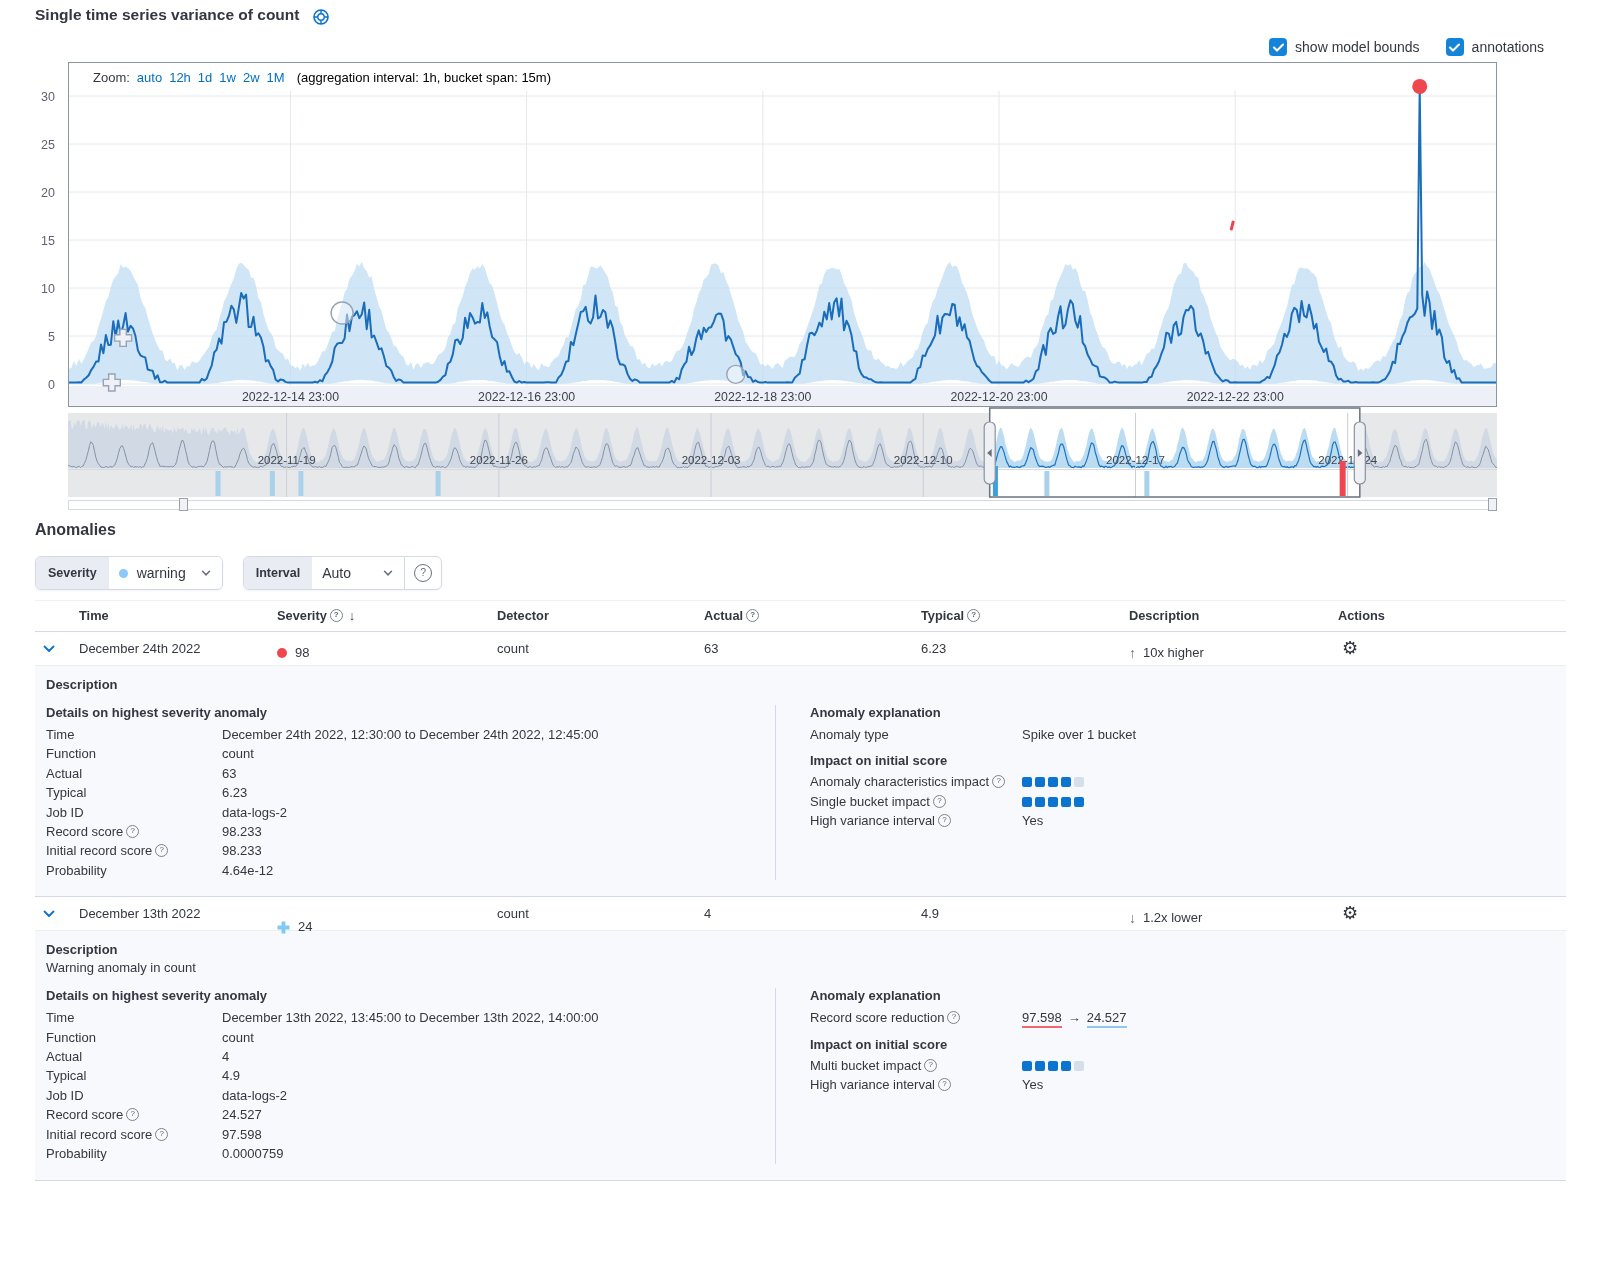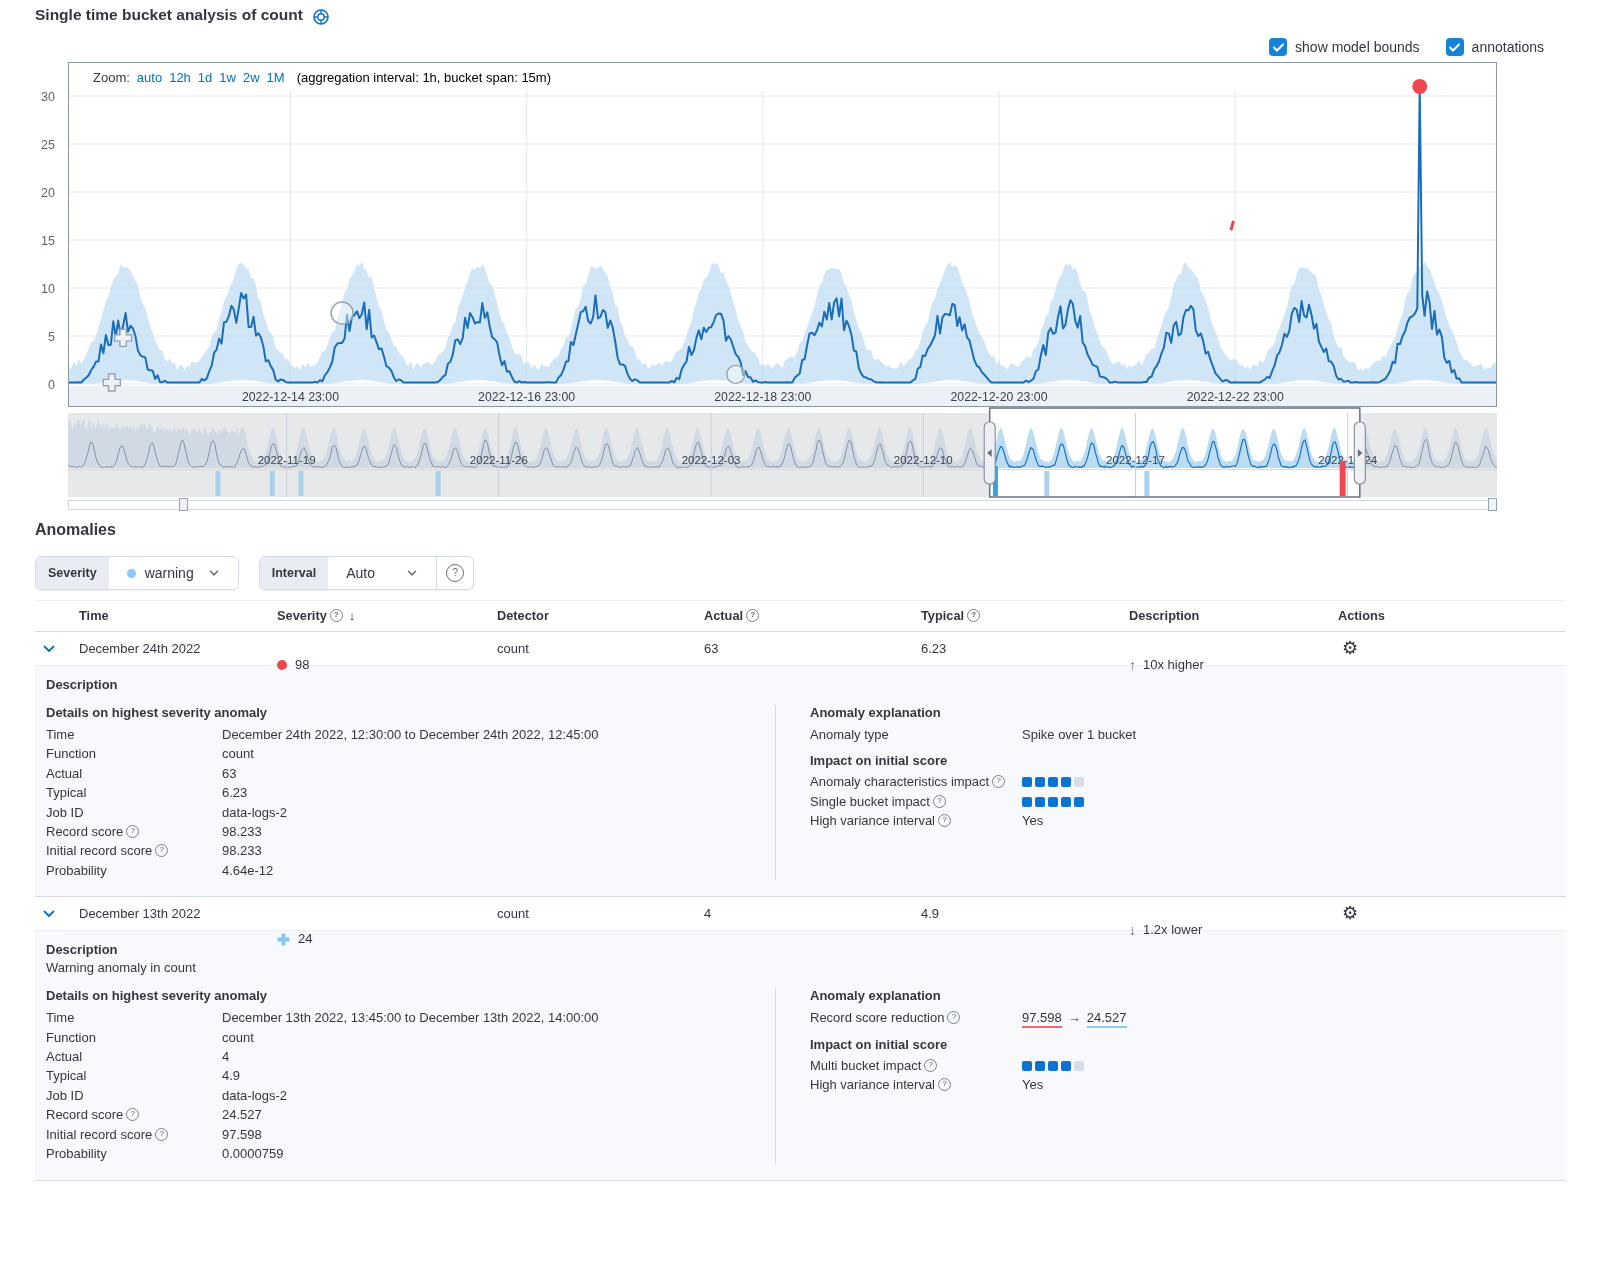--- a/index.html
+++ b/index.html
@@ -18,32 +18,32 @@
   .zl{color:#0071c2;margin-left:7px;font-weight:500;cursor:pointer;text-decoration:none;}
   .aggnote{color:#000000;margin-left:12px;}
   
   #scroll-track{left:68px;top:500px;width:1429px;height:10px;background:#fff;border:1px solid #d3dae6;box-sizing:border-box;}
   .scroll-handle{position:absolute;top:498px;width:9px;height:13px;background:#f0f2f5;border:1px solid #99a1af;box-sizing:border-box;}
   
   .anom-heading{font-size:16px;font-weight:700;}
   .filters{display:flex;gap:20px;align-items:center;}
   .fgroup{display:flex;align-items:stretch;height:32px;border:1px solid #d3dae6;border-radius:6px;overflow:hidden;background:#fff;box-shadow:0 1px 2px rgba(0,0,0,0.05);}
   .flabel{background:#e9edf3;display:flex;align-items:center;padding:0 12px;font-size:12.5px;font-weight:700;}
-  .fctrl{display:flex;align-items:center;padding:0 18px;font-size:14px;background:#fff;}
+  .fctrl{display:flex;align-items:center;padding:0 10px;font-size:14px;background:#fff;}
   .fhelp{display:flex;align-items:center;justify-content:center;width:36px;border-left:1px solid #d3dae6;}
   .sev-swatch{width:9px;height:9px;border-radius:50%;background:#8bc8fb;margin-right:9px;flex:none;}
   .chev{margin-left:14px;display:inline-flex;}
   .helpq{display:inline-block;width:16px;height:16px;border:1.4px solid #69707d;border-radius:50%;font-size:10.5px;line-height:14px;text-align:center;color:#69707d;}
   #anom-table{position:absolute;left:35px;top:600px;width:1531px;font-size:13px;}
   .thead{position:relative;height:30px;border-bottom:1px solid #d3dae6;border-top:1px solid #eef0f4;}
   .hcell{position:absolute;top:0;line-height:30px;font-weight:700;font-size:12.8px;white-space:nowrap;}
   .trow{position:relative;height:33px;background:#fff;}
   .trow.second{border-top:1px solid #d3dae6;}
   .cell{position:absolute;top:0;line-height:33px;white-space:nowrap;}
-  .flexcell{position:absolute;top:16px;height:33px;display:flex;align-items:center;}
+  .flexcell{position:absolute;top:4px;height:33px;display:flex;align-items:center;}
   .expander{position:absolute;left:6px;top:9px;background:none;border:none;padding:0;cursor:pointer;line-height:0;}
   .sev-dot{width:10px;height:10px;border-radius:50%;background:#ef4650;margin-right:8px;flex:none;}
   .plus-ico{margin-right:8px;line-height:0;}
   .trend{color:#69707d;font-size:14px;margin-right:7px;}
   .gear{position:absolute;left:1307px;top:0;line-height:33px;font-size:18px;color:#343741;background:none;border:none;cursor:pointer;padding:0;}
   .qi{display:inline-block;width:11px;height:11px;border:1px solid #7b8290;border-radius:50%;font-size:8px;line-height:10px;text-align:center;color:#5f6570;margin-left:3px;vertical-align:3px;}
   .sorticon{margin-left:6px;font-weight:400;font-size:13px;color:#343741;}
   .detail-block{background:#f7f9fc;padding:11px 14px 16px 11px;border-top:1px solid #eceef2;font-size:13px;}
   .desc-title{font-weight:700;margin-bottom:3px;}
   .detail-grid{display:grid;grid-template-columns:729px 1fr;margin-top:13px;}
@@ -58,21 +58,21 @@
   .score-from{border-bottom:2px solid #f2666e;padding-bottom:1px;}
   .score-to{border-bottom:2px solid #8fc9ef;padding-bottom:1px;}
   .arrow-right{margin:0 6px;}
   svg{display:block;}
 </style>
 </head>
 <body>
 
 <div id="app">
 
-  <div class="abs page-title" style="left:35px;top:6px;">Single time bucket analysis of count</div>
+  <div class="abs page-title" style="left:35px;top:6px;">Single time series variance of count</div>
   <span class="abs" style="left:312px;top:8px;line-height:0;">
     <svg width="18" height="18" viewBox="0 0 18 18">
       <circle cx="9" cy="9" r="7" stroke="#0b72ce" fill="none" stroke-width="1.6"></circle>
       <circle cx="9" cy="9" r="3.2" stroke="#0b72ce" fill="none" stroke-width="1.4"></circle>
       <path d="M9 2v3.8 M9 12.2V16 M2 9h3.8 M12.2 9H16" stroke="#0b72ce" stroke-width="1.4"></path>
     </svg>
   </span>
 
   <div class="abs chart-controls" style="top:32px;right:56px;">
     <span class="cbx-wrap">

